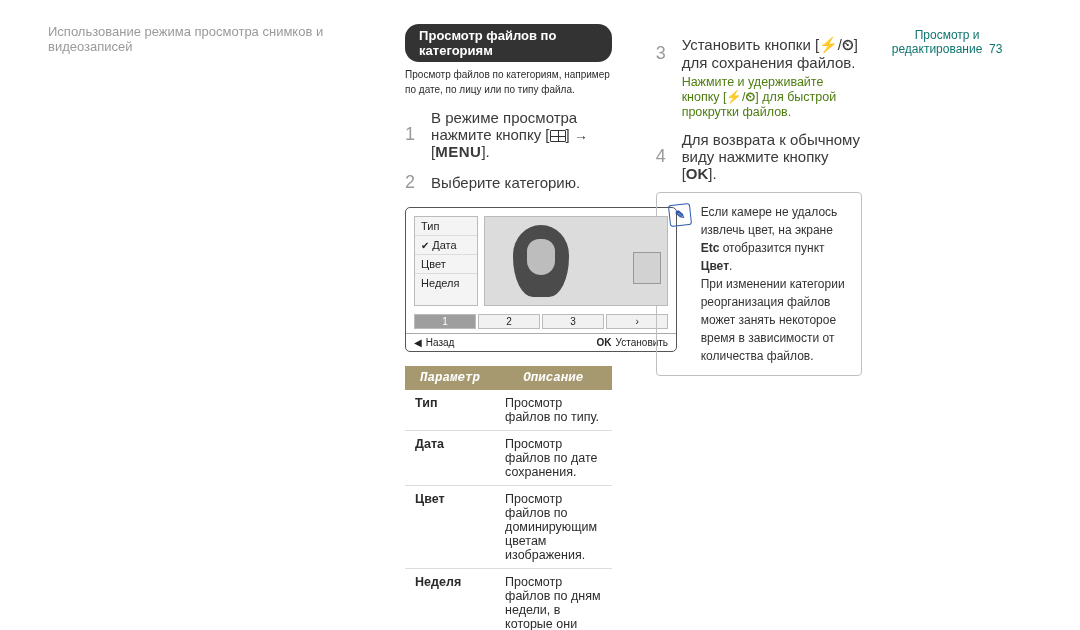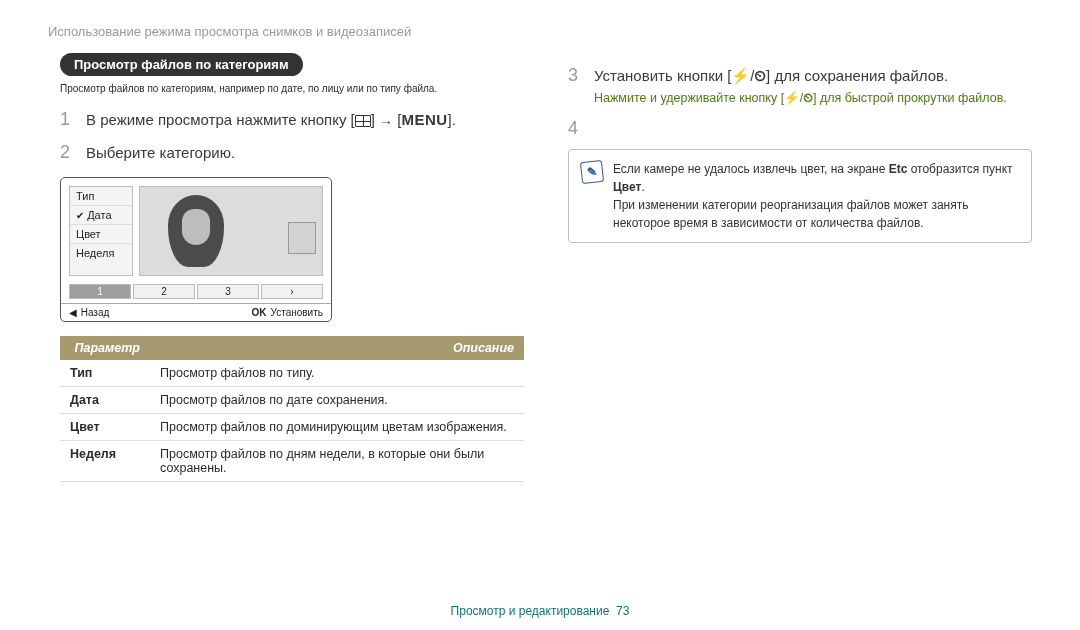--- a/index.html
+++ b/index.html
@@ -8,21 +8,21 @@
     font-family: Arial, sans-serif;
     background: #fff;
     color: #2b2b2b;
     width: 1080px;
     height: 630px;
     box-sizing: border-box;
   }
   .page {
     padding: 24px 48px 12px 48px;
     display: flex;
-    flex-direction: column;
+    flex-direction: row;
     height: 100%;
     box-sizing: border-box;
   }
   .breadcrumb {
     font-size: 13px;
     color: #9a9a9a;
     margin-bottom: 14px;
   }
   .cols {
     display: flex;
@@ -159,24 +159,25 @@
   }
   .camera-footer .lbl { display: inline-flex; gap: 4px; align-items: center; }
   table.params {
     width: 100%;
     border-collapse: collapse;
     font-size: 12.5px;
   }
   table.params thead th {
     background: #a6996f;
     color: #fff;
-    text-align: right;
+    text-align: center;
     padding: 5px 10px;
     font-weight: 600;
     font-style: italic;
+    font-family: Liberation Mono, monospace;
   }
   table.params tbody td {
     padding: 6px 10px;
     border-bottom: 1px solid #dcdcdc;
     vertical-align: top;
   }
   table.params tbody td:first-child {
     width: 70px;
     font-weight: 700;
   }
@@ -310,20 +311,23 @@
         <span>
           <span>Установить кнопки [</span><span class="brackets"><span class="ic-flash">⚡</span><span>/</span><span class="ic-timer">⏲</span></span><span>] для сохранения файлов.</span>
         </span>
       </div>
       <div class="substep">
         <span>Нажмите и удерживайте кнопку [</span><span class="brackets"><span class="ic-flash">⚡</span><span>/</span><span class="ic-timer">⏲</span></span><span>] для быстрой прокрутки файлов.</span>
       </div>
 
       <div class="stepline">
         <span class="stepnum">4</span>
+        <span>
+          <span>Для возврата к обычному виду нажмите кнопку [</span><b class="ic-ok">OK</b><span>].</span>
+        </span>
       </div>
 
       <div class="notebox">
         <div class="noteicon">✎</div>
         <div>
           <span>Если камере не удалось извлечь цвет, на экране </span><b>Etc</b><span> отобразится пункт </span><b>Цвет</b><span>.</span>
           <br>
           <span>При изменении категории реорганизация файлов может занять некоторое время в зависимости от количества файлов.</span>
         </div>
       </div>

